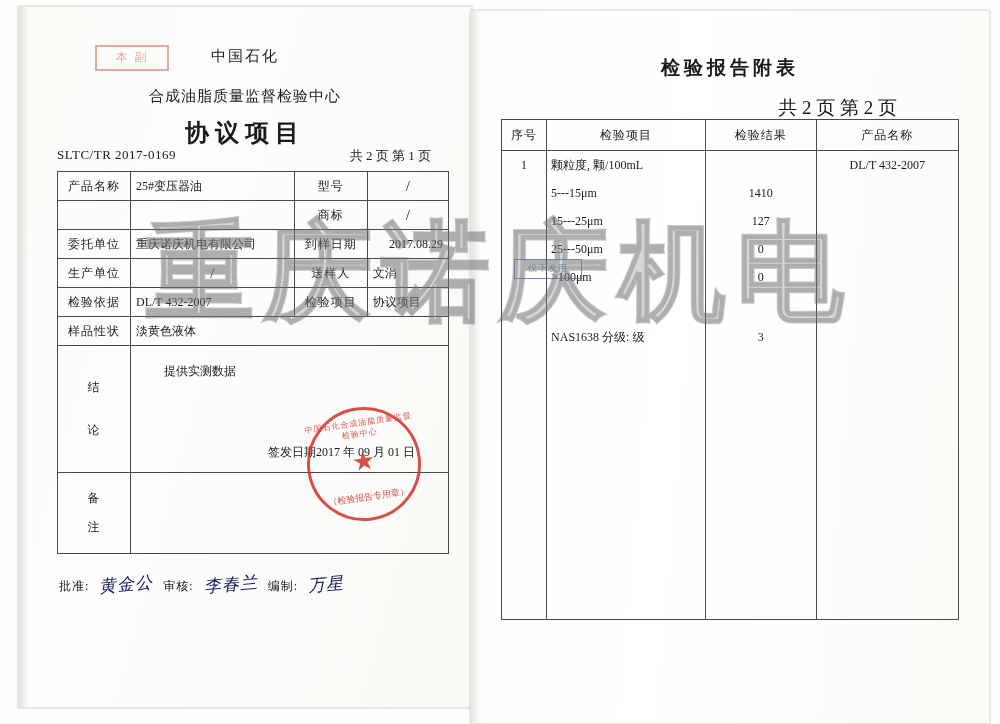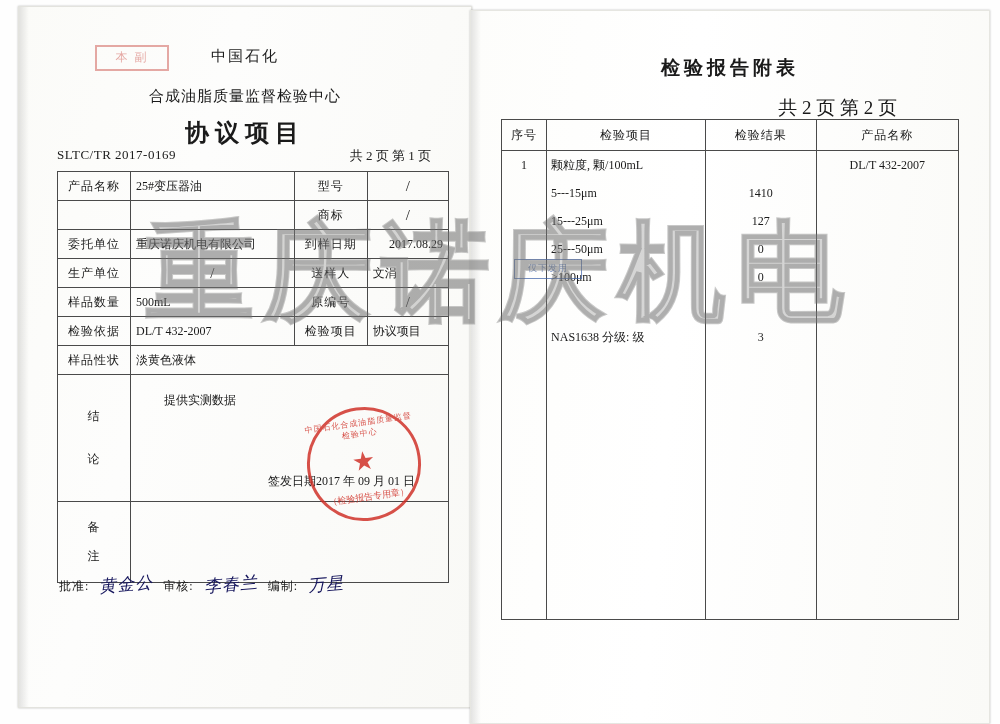--- a/index.html
+++ b/index.html
@@ -234,26 +234,20 @@
         <td class="lab">到样日期</td>
         <td class="val" style="text-align:right">2017.08.29</td>
       </tr>
       <tr>
         <td class="lab">生产单位</td>
         <td class="slash">/</td>
         <td class="lab">送样人</td>
         <td class="val">文涓</td>
       </tr>
       <tr>
-        <td class="lab">样品数量</td>
-        <td class="val">500mL</td>
-        <td class="lab">原编号</td>
-        <td class="slash">/</td>
-      </tr>
-      <tr>
         <td class="lab">检验依据</td>
         <td class="val">DL/T 432-2007</td>
         <td class="lab">检验项目</td>
         <td class="val">协议项目</td>
       </tr>
       <tr>
         <td class="lab">样品性状</td>
         <td class="val" colspan="3">淡黄色液体</td>
       </tr>
       <tr>

